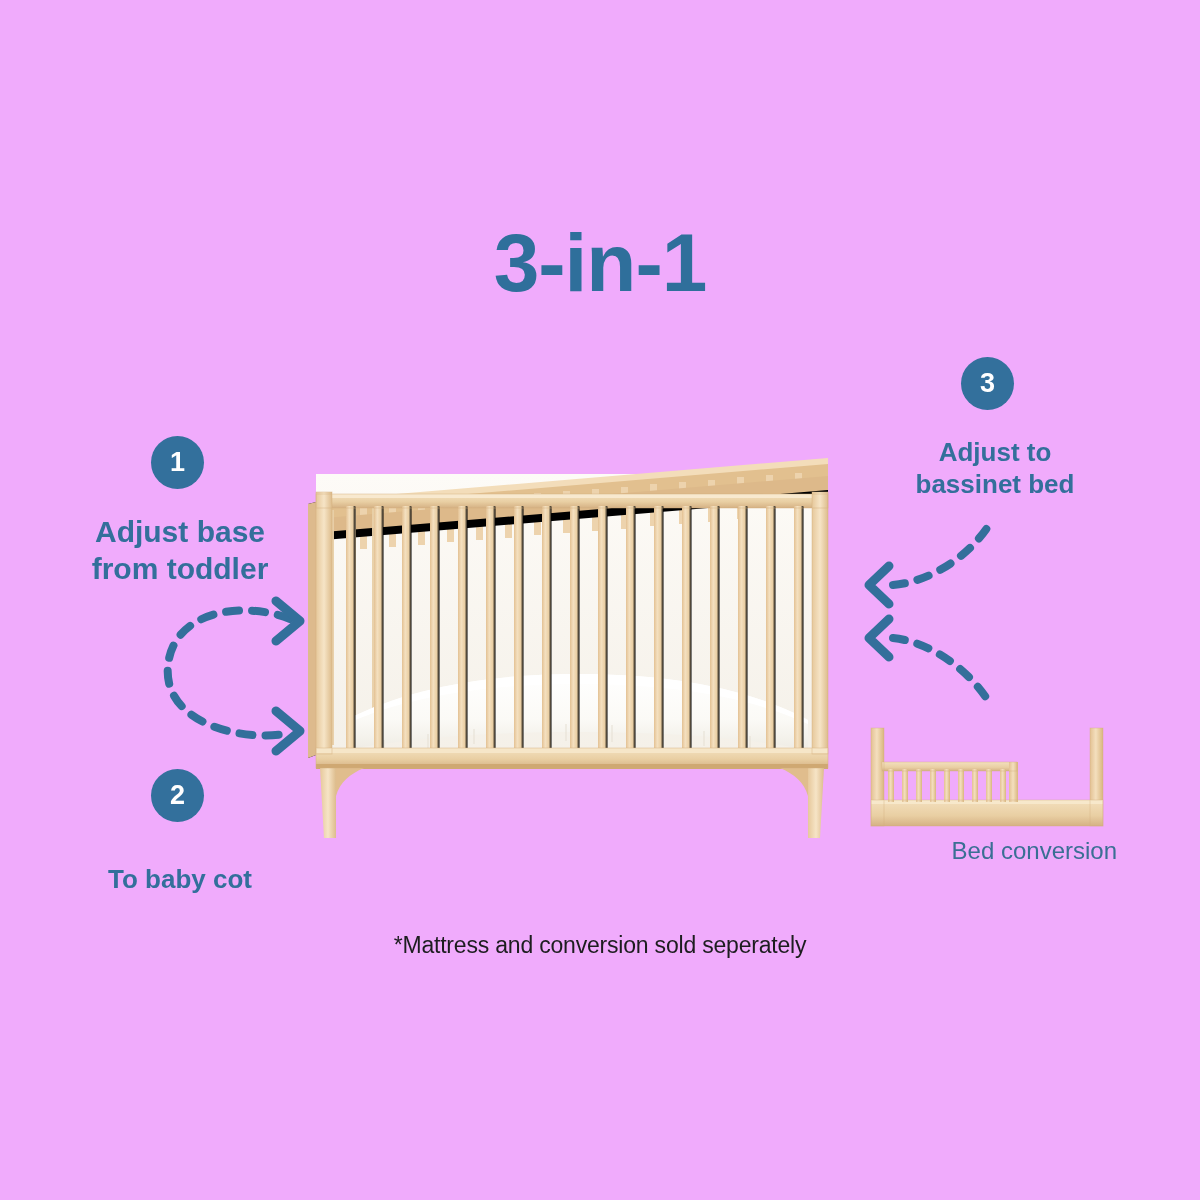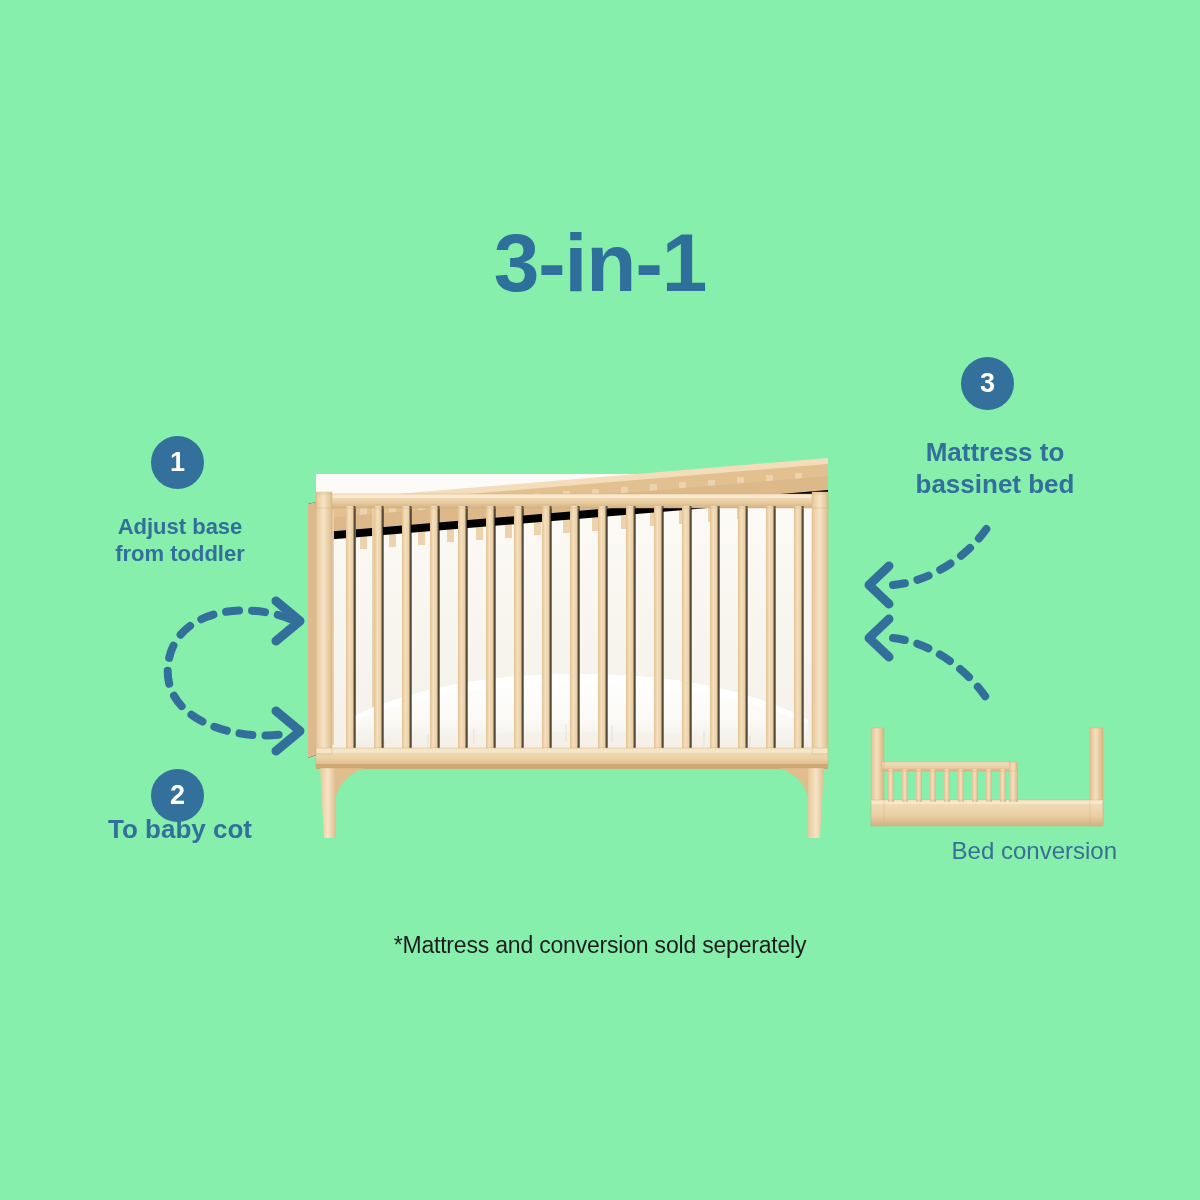--- a/index.html
+++ b/index.html
@@ -9,21 +9,21 @@
     height: 1200px;
     background: #ffffff;
     font-family: "Liberation Sans", sans-serif;
     overflow: hidden;
   }
 
   #canvas {
     position: relative;
     width: 1200px;
     height: 1200px;
-    background: #86efac;
+    background: #f0abfc;
   }
 
   
   .title-main {
     position: absolute;
     left: 0; right: 0;
     top: 222px;
     text-align: center;
     font-size: 82px;
     font-weight: 700;
@@ -65,24 +65,24 @@
   
   .step-label {
     position: absolute;
     text-align: center;
     color: #336f9b;
     font-weight: 700;
     line-height: 1.22;
   }
   #label-1 {
     left: 40px; top: 514px; width: 280px;
-    font-size: 22px;
+    font-size: 30px;
   }
   #label-2 {
-    left: 40px; top: 814px; width: 280px;
+    left: 40px; top: 864px; width: 280px;
     font-size: 26px;
   }
   #label-3 {
     left: 880px; top: 437px; width: 230px;
     font-size: 26px;
   }
   .caption-small {
     position: absolute;
     left: 872px; top: 837px; width: 245px;
     text-align: right;
@@ -331,21 +331,21 @@
   <div class="step-label" id="label-1">
     <div>Adjust base</div>
     <div>from toddler</div>
   </div>
 
   <div class="step-label" id="label-2">
     <div>To baby cot</div>
   </div>
 
   <div class="step-label" id="label-3">
-    <div>Mattress to</div>
+    <div>Adjust to</div>
     <div>bassinet bed</div>
   </div>
 
   <div class="caption-small">Bed conversion</div>
 
   <div class="footnote">*Mattress and conversion sold seperately</div>
 
 </div>
 
 </body></html>

